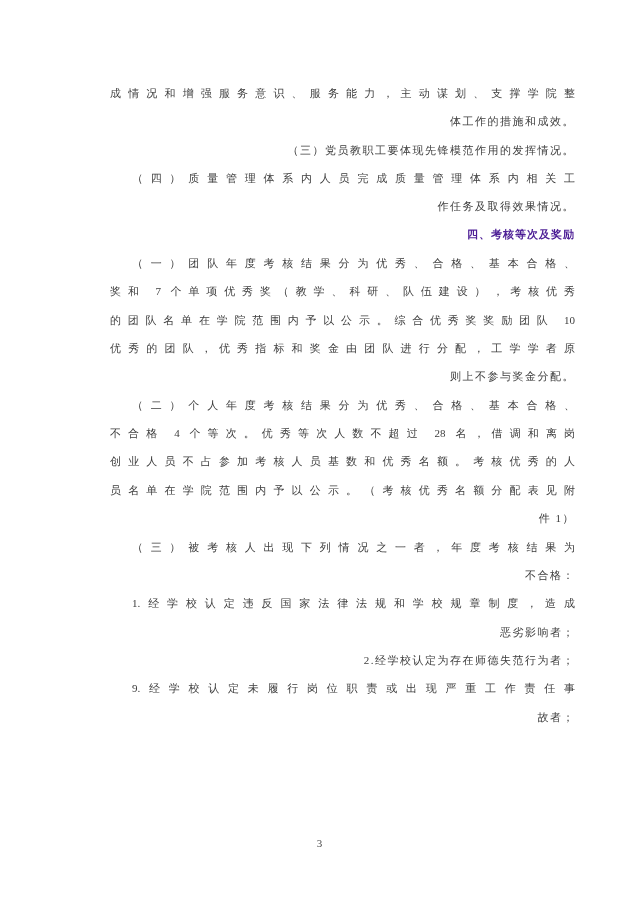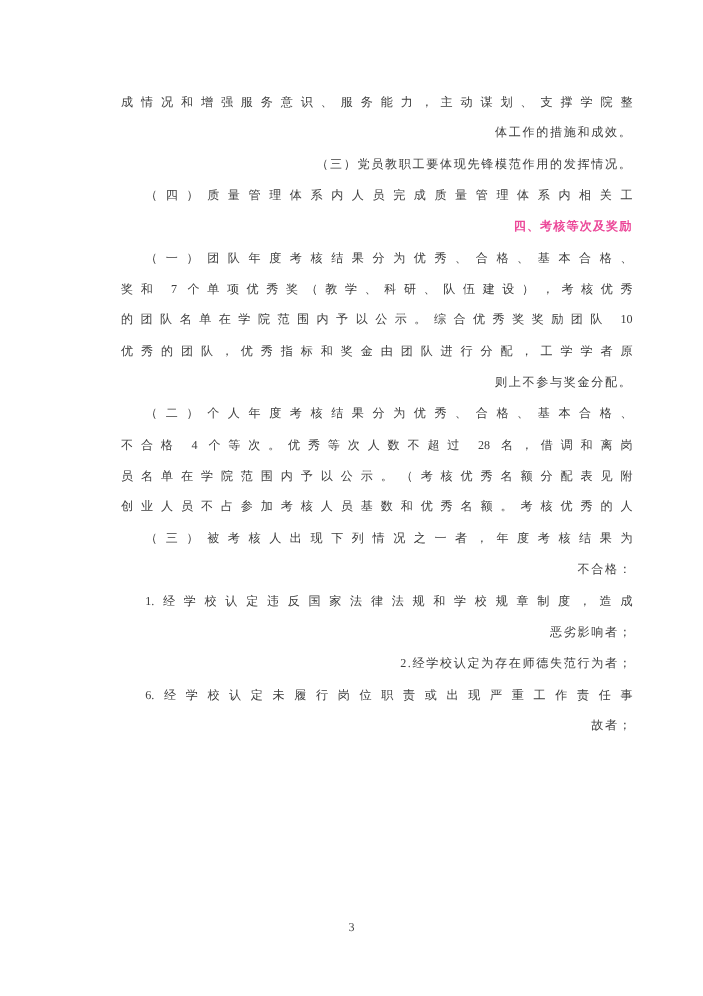--- a/index.html
+++ b/index.html
@@ -41,22 +41,22 @@
     letter-spacing: 0;
     white-space: normal;
     text-align: justify;
     text-align-last: justify;
   }
   .line.indent {
     text-indent: 2em;
   }
   .line.bold {
     font-weight: 700;
-    font-family: Liberation Serif, serif;
-    color: #ec4899;
+    font-family: Liberation Mono, monospace;
+    color: #4c1d95;
     letter-spacing: 1px;
   }
   .footer {
     position: absolute;
     top: 837px;
     left: 0;
     width: 639px;
     text-align: center;
     font-size: 11px;
     color: #474747;
@@ -65,32 +65,34 @@
 </style>
 </head>
 <body>
 
 <div class="page">
   <div class="content">
       <div class="line justify">成情况和增强服务意识、服务能力，主动谋划、支撑学院整</div>
       <div class="line">体工作的措施和成效。</div>
       <div class="line indent">（三）党员教职工要体现先锋模范作用的发挥情况。</div>
       <div class="line justify indent">（四）质量管理体系内人员完成质量管理体系内相关工</div>
+      <div class="line">作任务及取得效果情况。</div>
       <div class="line indent bold">四、考核等次及奖励</div>
       <div class="line justify indent">（一）团队年度考核结果分为优秀、合格、基本合格、</div>
       <div class="line justify">奖和 7 个单项优秀奖（教学、科研、队伍建设），考核优秀</div>
       <div class="line justify">的团队名单在学院范围内予以公示。综合优秀奖奖励团队 10</div>
       <div class="line justify">优秀的团队，优秀指标和奖金由团队进行分配，工学学者原</div>
       <div class="line">则上不参与奖金分配。</div>
       <div class="line justify indent">（二）个人年度考核结果分为优秀、合格、基本合格、</div>
       <div class="line justify">不合格 4 个等次。优秀等次人数不超过 28 名，借调和离岗</div>
+      <div class="line justify">创业人员不占参加考核人员基数和优秀名额。考核优秀的人</div>
       <div class="line justify">员名单在学院范围内予以公示。（考核优秀名额分配表见附</div>
-      <div class="line justify">创业人员不占参加考核人员基数和优秀名额。考核优秀的人</div>
+      <div class="line">件 1）</div>
       <div class="line justify indent">（三）被考核人出现下列情况之一者，年度考核结果为</div>
       <div class="line">不合格：</div>
       <div class="line justify indent">1.经学校认定违反国家法律法规和学校规章制度，造成</div>
       <div class="line">恶劣影响者；</div>
       <div class="line indent">2.经学校认定为存在师德失范行为者；</div>
-      <div class="line justify indent">6.经学校认定未履行岗位职责或出现严重工作责任事</div>
+      <div class="line justify indent">9.经学校认定未履行岗位职责或出现严重工作责任事</div>
       <div class="line">故者；</div>
     </div>
   <div class="footer">3</div>
 </div>
 
 </body></html>

